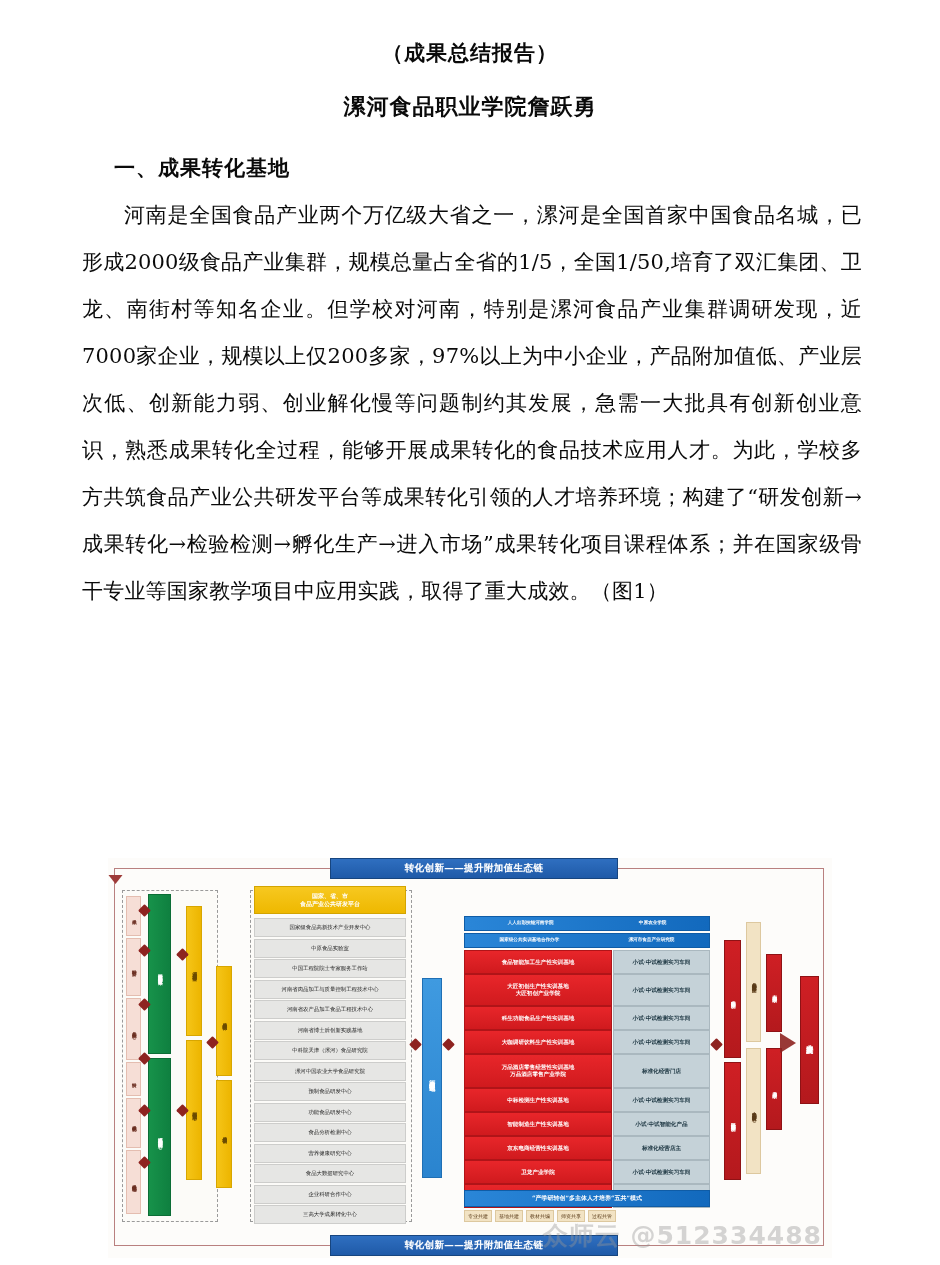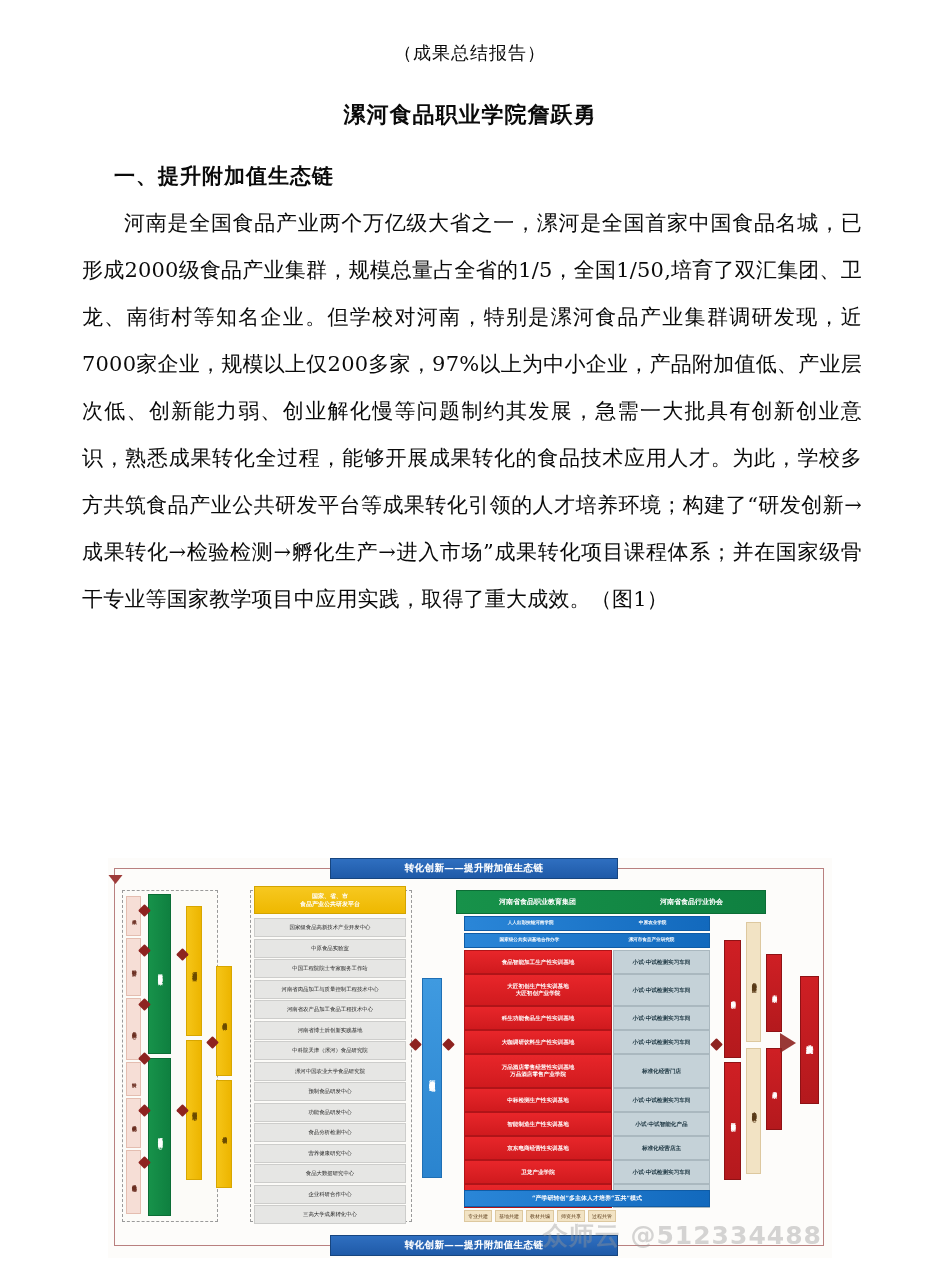--- a/index.html
+++ b/index.html
@@ -28,32 +28,32 @@
     text-align: center;
   }
   .doc-title-line {
     font-size: 30px;
     font-weight: bold;
     letter-spacing: 1.5px;
     line-height: 46px;
     color: #000;
   }
   .doc-subtitle {
-    font-size: 18px;
-    font-weight: normal;
+    font-size: 21px;
+    font-weight: bold;
     line-height: 42px;
     letter-spacing: 1px;
     margin-top: 6px;
   }
   .doc-author {
     font-size: 22px;
     font-weight: bold;
     line-height: 40px;
     letter-spacing: 1px;
-    margin-top: 20px;
+    margin-top: 12px;
   }
 
   
   .body-area {
     padding: 14px 78px 0 82px;
   }
   .section-heading {
     font-size: 21px;
     font-weight: bold;
     letter-spacing: 1px;
@@ -243,21 +243,21 @@
 <body>
 
 <div class="page">
 
   <div class="title-block">
     <div class="doc-subtitle">（成果总结报告）</div>
     <div class="doc-author">漯河食品职业学院詹跃勇</div>
   </div>
 
   <div class="body-area">
-    <div class="section-heading">一、提升附加值生态链</div>
+    <div class="section-heading">一、成果转化基地</div>
     <div class="para">河南是全国食品产业两个万亿级大省之一，漯河是全国首家中国食品名城，已形成2000级食品产业集群，规模总量占全省的1/5，全国1/50,培育了双汇集团、卫龙、南街村等知名企业。但学校对河南，特别是漯河食品产业集群调研发现，近7000家企业，规模以上仅200多家，97%以上为中小企业，产品附加值低、产业层次低、创新能力弱、创业解化慢等问题制约其发展，急需一大批具有创新创业意识，熟悉成果转化全过程，能够开展成果转化的食品技术应用人才。为此，学校多方共筑食品产业公共研发平台等成果转化引领的人才培养环境；构建了“研发创新→成果转化→检验检测→孵化生产→进入市场”成果转化项目课程体系；并在国家级骨干专业等国家教学项目中应用实践，取得了重大成效。（图1）</div>
   </div>
 
   <div class="figure-wrap">
     <div class="diagram">
 
       <div class="route-frame"></div>
 
       <div class="banner top">转化创新——提升附加值生态链</div>
       <div class="banner bottom">转化创新——提升附加值生态链</div>
@@ -313,24 +313,20 @@
         <div class="grey">企业科研合作中心</div>
         <div class="grey">三高大学成果转化中心</div>
       </div>
 
       <div class="diamond" style="left:303px; top:182px;"></div>
 
       <div class="bar lightblue vert s6" style="left:314px; top:120px; width:20px; height:200px;">河南省食品加工中试基地</div>
 
       <div class="diamond" style="left:336px; top:182px;"></div>
 
-      <div class="bar green" style="left:348px; top:32px; width:310px; height:24px; justify-content:space-around;">
-        <span class="s7">河南省食品职业教育集团</span>
-        <span class="s7">河南省食品行业协会</span>
-      </div>
 
       <div class="bar blue" style="left:356px; top:58px; width:246px; height:15px; justify-content:space-around;">
         <span class="xtiny">人人出彩技能河南学院</span>
         <span class="xtiny">中原农业学院</span>
       </div>
       <div class="bar blue" style="left:356px; top:75px; width:246px; height:15px; justify-content:space-around;">
         <span class="xtiny">国家级公共实训基地合作办学</span>
         <span class="xtiny">漯河市食品产业研究院</span>
       </div>
 

